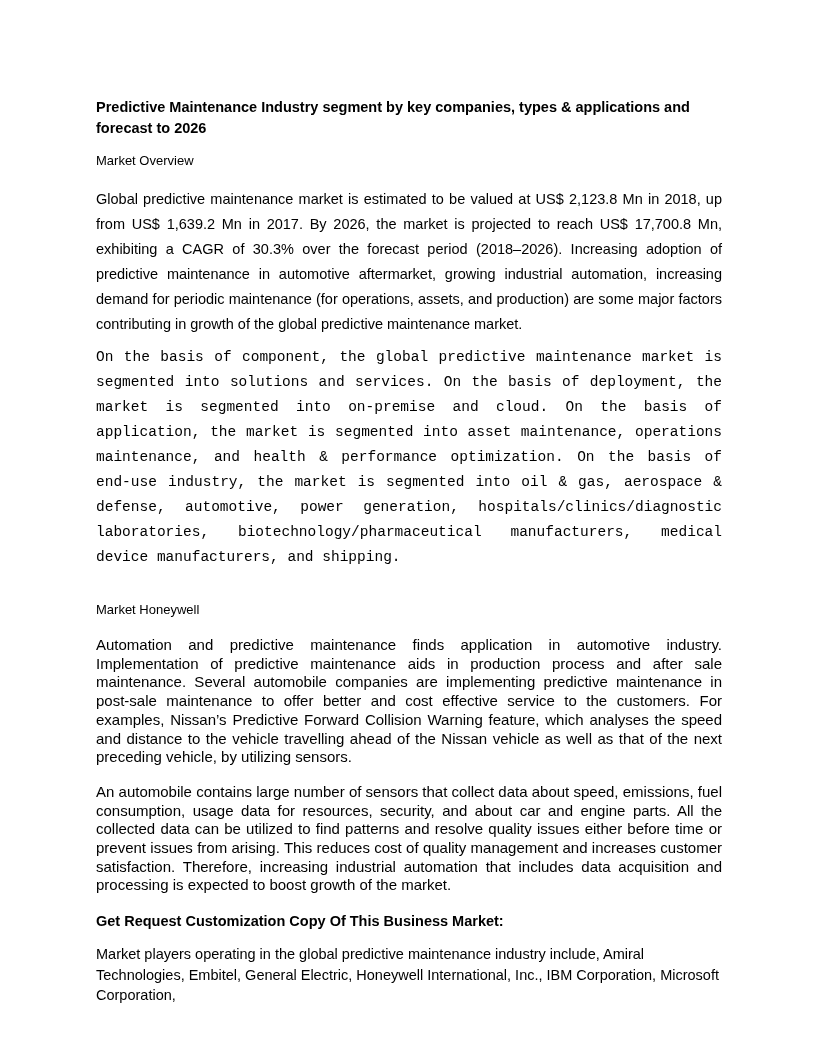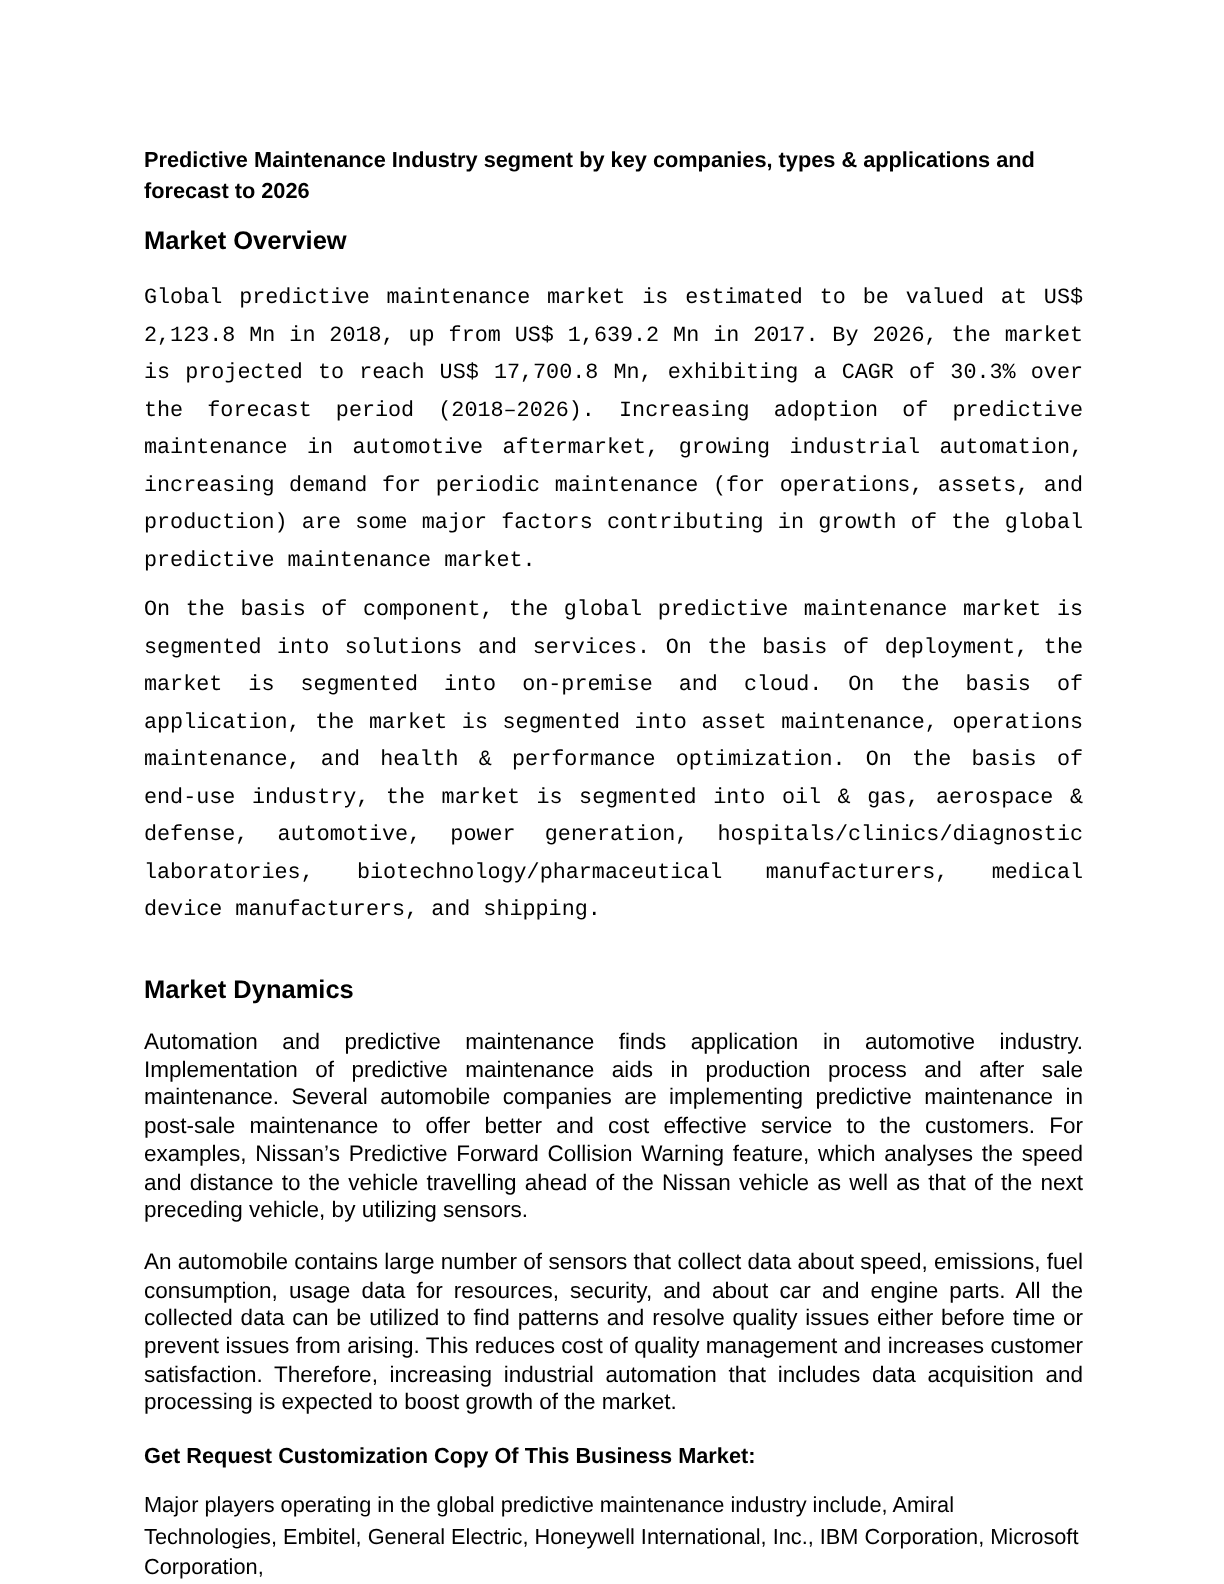--- a/index.html
+++ b/index.html
@@ -18,36 +18,36 @@
     overflow: hidden;
   }
   .doc-title {
     font-size: 14.5px;
     font-weight: bold;
     line-height: 21px;
     margin-bottom: 12px;
     text-align: left;
   }
   .section-heading {
-    font-size: 17px;
-    font-weight: bold;
+    font-size: 13px;
+    font-weight: normal;
     line-height: 19px;
     margin-bottom: 17px;
   }
   .para-loose {
     font-size: 14.5px;
     line-height: 25px;
     text-align: justify;
   }
   .para-tight {
     font-size: 15px;
     line-height: 18.7px;
     text-align: justify;
   }
-  .mb-sm  { margin-bottom: 8px; font-family: Liberation Mono, monospace; }
+  .mb-sm  { margin-bottom: 8px; }
   .mb-md  { margin-bottom: 16px; }
   .mb-lg  { margin-bottom: 30px; font-family: Liberation Mono, monospace; }
   .cta-block { margin-bottom: 13px; }
   .cta-heading {
     font-size: 14.5px;
     font-weight: bold;
     line-height: 20px;
   }
   .doc-link {
     display: inline-block;
@@ -72,25 +72,25 @@
 
   <h1 class="doc-title">Predictive Maintenance Industry segment by key companies, types &amp; applications and forecast to 2026</h1>
 
   <h2 class="section-heading">Market Overview</h2>
 
   <p class="para-loose mb-sm">Global predictive maintenance market is estimated to be valued at US$ 2,123.8 Mn in 2018, up from US$ 1,639.2 Mn in 2017. By 2026, the market is projected to reach US$ 17,700.8 Mn, exhibiting a CAGR of 30.3% over the forecast period (2018–2026). Increasing adoption of predictive maintenance in automotive aftermarket, growing industrial automation, increasing demand for periodic maintenance (for operations, assets, and production) are some major factors contributing in growth of the global predictive maintenance market.</p>
 
   <p class="para-loose mb-lg">On the basis of component, the global predictive maintenance market is segmented into solutions and services. On the basis of deployment, the market is segmented into on-premise and cloud. On the basis of application, the market is segmented into asset maintenance, operations maintenance, and health &amp; performance optimization. On the basis of end-use industry, the market is segmented into oil &amp; gas, aerospace &amp; defense, automotive, power generation, hospitals/clinics/diagnostic laboratories, biotechnology/pharmaceutical manufacturers, medical device manufacturers, and shipping.</p>
 
 
-  <h2 class="section-heading">Market Dynamics</h2>
+  <h2 class="section-heading">Market Honeywell</h2>
 
   <p class="para-tight mb-md">Automation and predictive maintenance finds application in automotive industry. Implementation of predictive maintenance aids in production process and after sale maintenance. Several automobile companies are implementing predictive maintenance in post-sale maintenance to offer better and cost effective service to the customers. For examples, Nissan’s Predictive Forward Collision Warning feature, which analyses the speed and distance to the vehicle travelling ahead of the Nissan vehicle as well as that of the next preceding vehicle, by utilizing sensors.</p>
 
   <p class="para-tight mb-md">An automobile contains large number of sensors that collect data about speed, emissions, fuel consumption, usage data for resources, security, and about car and engine parts. All the collected data can be utilized to find patterns and resolve quality issues either before time or prevent issues from arising. This reduces cost of quality management and increases customer satisfaction. Therefore, increasing industrial automation that includes data acquisition and processing is expected to boost growth of the market.</p>
 
   <div class="cta-block">
     <div class="cta-heading">Get Request Customization Copy Of This Business Market:</div>
   </div>
 
-  <p class="para-players">Major players operating in the global predictive maintenance industry include, Amiral Technologies, Embitel, General Electric, Honeywell International, Inc., IBM Corporation, Microsoft Corporation,</p>
+  <p class="para-players">Market players operating in the global predictive maintenance industry include, Amiral Technologies, Embitel, General Electric, Honeywell International, Inc., IBM Corporation, Microsoft Corporation,</p>
 
 </div>
 
 </body></html>

